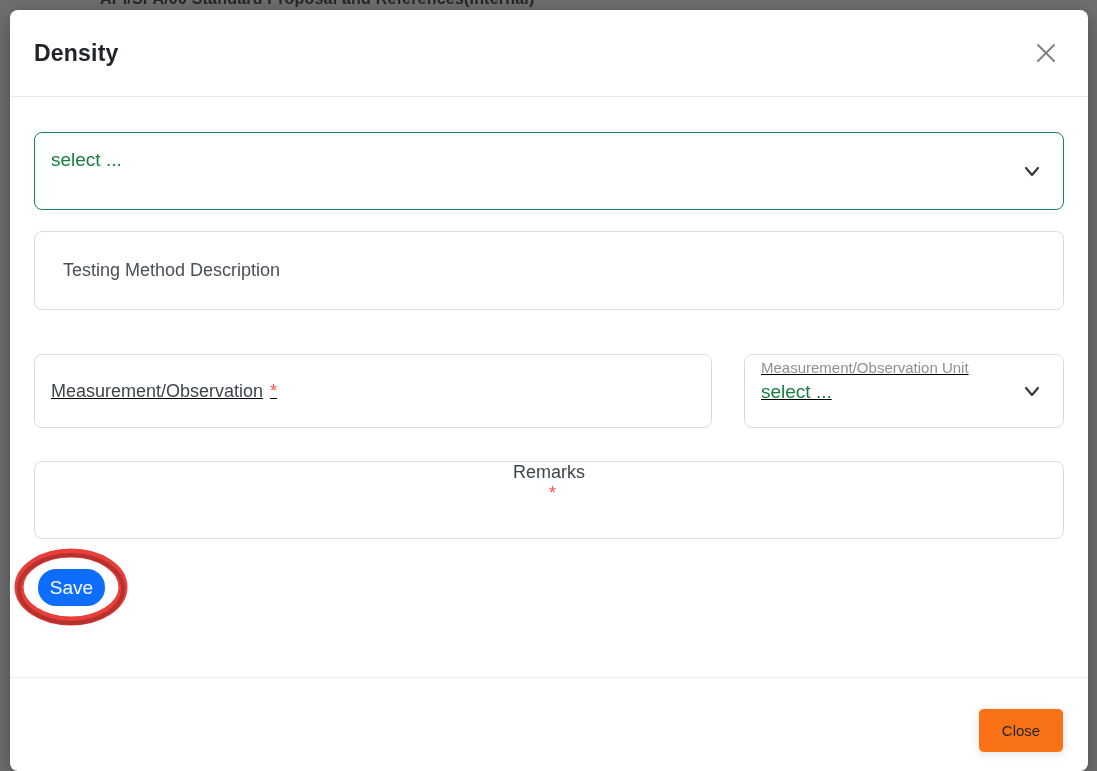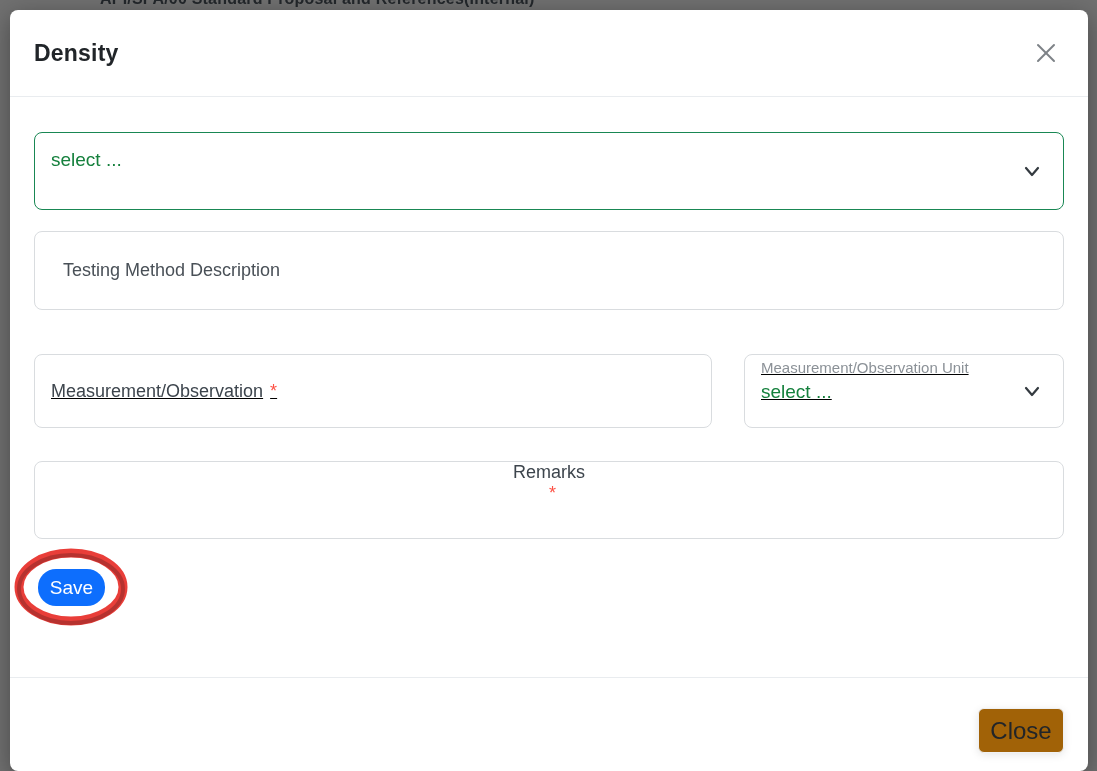--- a/index.html
+++ b/index.html
@@ -126,24 +126,24 @@
 
   .modal-footer {
     position: absolute;
     left: 0; right: 0; top: 667px; bottom: 0;
     border-top: 1px solid #e9ecef;
     border-radius: 0 0 8px 8px;
   }
   .footer-close-btn {
     position: absolute; right: 24px; top: 30px;
     width: 86px; height: 45px;
-    background: #a16207; color: #212529;
+    background: #f97316; color: #212529;
     border: 1px solid #f0f1f3;
     border-radius: 6px;
-    font-size: 24px; font-family: "Liberation Sans", sans-serif;
+    font-size: 15px; font-family: "Liberation Sans", sans-serif;
     box-shadow: 0 2px 8px rgba(0,0,0,.10);
     cursor: pointer;
   }
 </style>
 </head>
 <body>
 
 <div class="bg-heading">API/SPA/00 Standard Proposal and References(Internal)</div>
 
 <div class="modal">

